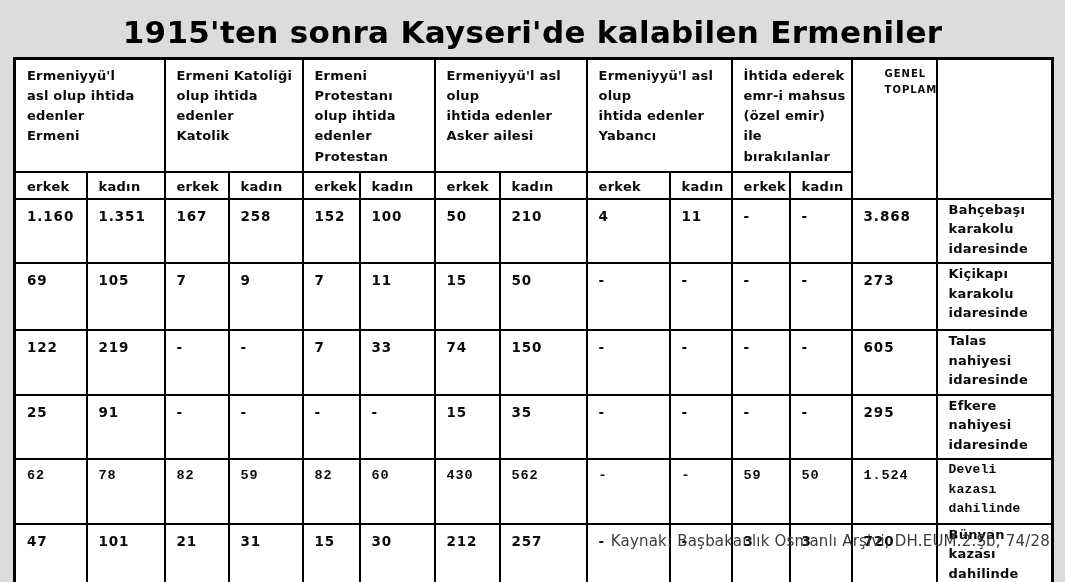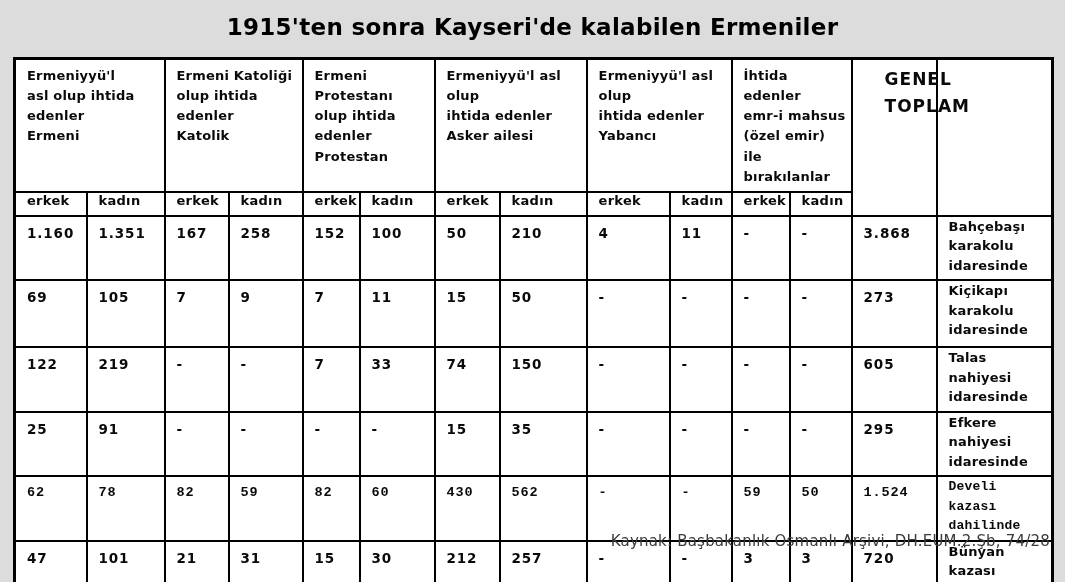--- a/index.html
+++ b/index.html
@@ -8,21 +8,21 @@
     background: #dcdcdc;
     font-family: "DejaVu Sans", "Liberation Sans", sans-serif;
     position: relative;
     overflow: hidden;
     color: #0a0a0a;
   }
   .title {
     position: absolute;
     top: 14px; left: 0; width: 1065px;
     text-align: center;
-    font-size: 23px;
+    font-size: 31px;
     font-weight: bold;
     letter-spacing: 0.3px;
     color: #000;
   }
   table.main {
     position: absolute;
     left: 13px; top: 57px;
     width: 1038px;
     border-collapse: collapse;
     table-layout: fixed;
@@ -38,30 +38,30 @@
     padding: 6px 4px 4px 11px;
   }
   th.group {
     height: 86px;
     font-size: 13px;
     line-height: 1.55;
     white-space: pre-line;
     letter-spacing: 0.2px;
   }
   th.totalh {
-    font-size: 17px;
+    font-size: 10px;
     letter-spacing: 1px;
     white-space: pre-line;
     line-height: 1.6;
     padding-left: 32px;
   }
   th.sub {
     height: 24px;
     font-size: 13px;
-    padding-top: 0;
+    padding-top: 6px;
     letter-spacing: 0.3px;
   }
   td.num {
     font-size: 13.5px;
     letter-spacing: 0.9px;
     padding-top: 8px;
   }
   td.loc {
     font-size: 13px;
     line-height: 1.5;
@@ -116,21 +116,21 @@
 Katolik</th>
       <th class="group" colspan="2">Ermeni Protestanı
 olup ihtida edenler
 Protestan</th>
       <th class="group" colspan="2">Ermeniyyü'l asl olup
 ihtida edenler
 Asker ailesi</th>
       <th class="group" colspan="2">Ermeniyyü'l asl olup
 ihtida edenler
 Yabancı</th>
-      <th class="group" colspan="2">İhtida edenler
+      <th class="group" colspan="2">İhtida ederek
 emr-i mahsus
 (özel emir)
 ile bırakılanlar</th>
       <th class="group totalh" rowspan="2">GENEL
 TOPLAM</th>
       <th class="group" rowspan="2"></th>
     </tr>
     <tr>
       <th class="sub">erkek</th>
       <th class="sub">kadın</th>

